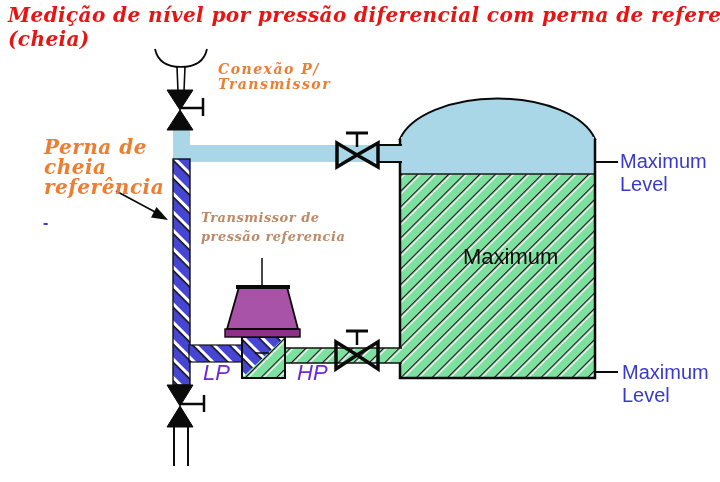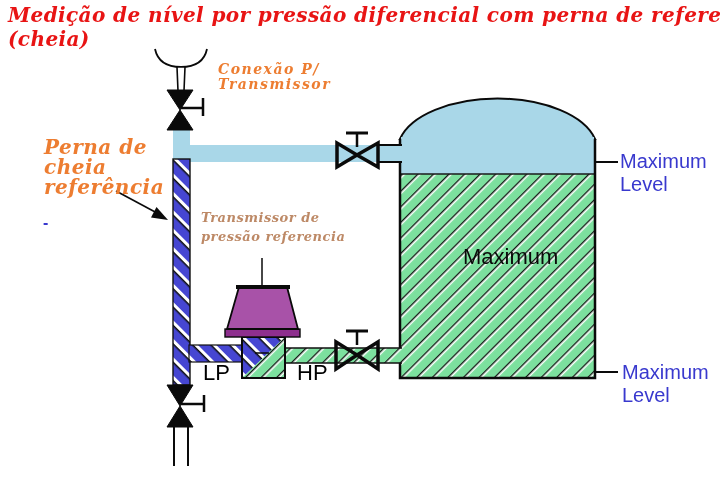--- a/index.html
+++ b/index.html
@@ -21,21 +21,21 @@
   .lbl-perna {
     left:44px; top:137px; color:#ED7D31; font-size:20px; line-height:20px;
     letter-spacing:0.5px; white-space:nowrap;
   }
   .lbl-trans {
     left:201px; top:208px; color:#BD8966; font-size:13px; line-height:19px;
     letter-spacing:0.5px; white-space:nowrap;
   }
   .lbl-level { color:#3939CE; font-size:20px; line-height:23px; white-space:nowrap; }
   .lbl-liquid { left:463px; top:244px; color:#0a0a0a; font-size:22px; }
-  .lbl-port { color:#000000; font-size:22px; }
+  .lbl-port { color:#6d28d9; font-size:22px;font-style:italic; }
   .stray-dash { left:43px; top:214px; color:#3939CE; font-size:16px; font-weight:bold; }
 </style>
 </head>
 <body>
 
 <div class="stage">
 
   <svg width="720" height="482" viewBox="0 0 720 482">
     <defs>
       <pattern id="blueHatch" width="13" height="13" patternUnits="userSpaceOnUse" patternTransform="rotate(45)">

